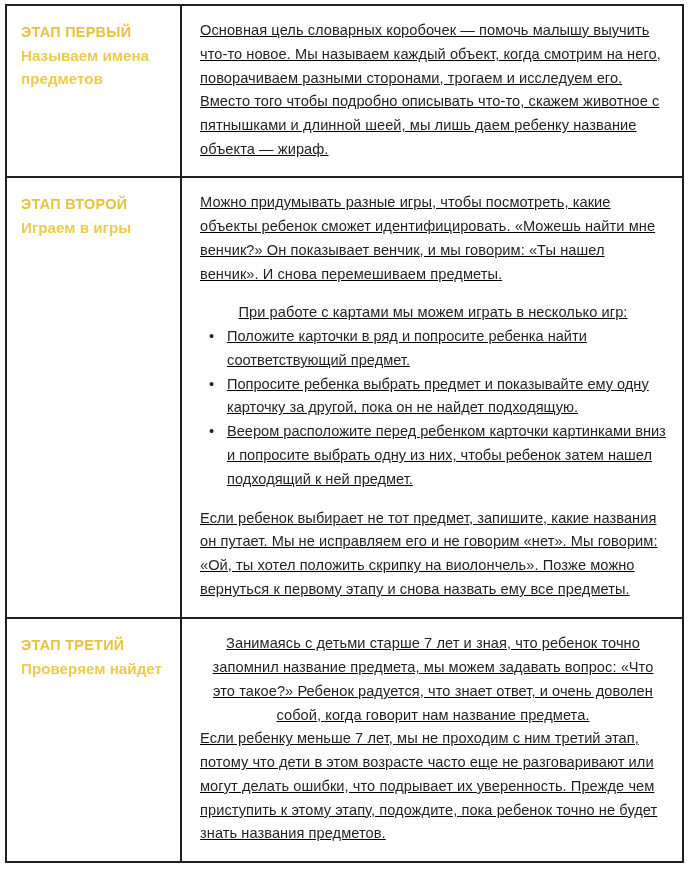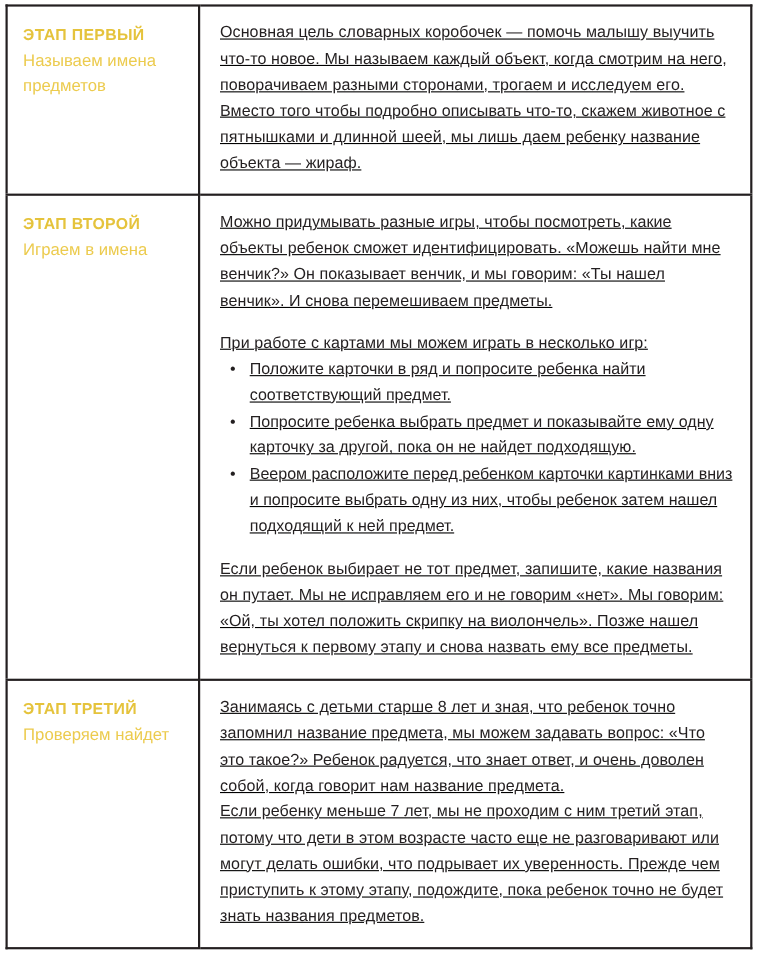--- a/index.html
+++ b/index.html
@@ -68,37 +68,38 @@
     font-weight: bold;
     letter-spacing: 0.3px;
     line-height: 1.5;
     text-transform: uppercase;
     margin: 0;
   }
 
   .stage-title {
     color: #eccb4e;
     font-size: 15.2px;
-    font-weight: normal;
+    font-weight: bold;
     line-height: 1.52;
     margin: 0;
   }
 
   .body-text {
     color: #231f20;
     font-size: 14.6px;
     line-height: 1.63;
     margin: 0 0 15px 0;
     letter-spacing: 0.005em;
   }
   .body-text:last-child {
     margin-bottom: 0;
   }
   .body-text.tight {
     margin-bottom: 0;
+    text-align: center;
   }
 
   .bullet-list {
     list-style: none;
     margin: 0 0 15px 0;
     padding: 0;
   }
   .bullet-list:last-child {
     margin-bottom: 0;
   }
@@ -133,48 +134,48 @@
         <p class="stage-title">Называем имена предметов</p>
       </div>
       <div class="cell cell-body">
         <p class="body-text">Основная цель словарных коробочек — помочь малышу выучить что-то новое. Мы называем каждый объект, когда смотрим на него, поворачиваем разными сторонами, трогаем и исследуем его. Вместо того чтобы подробно описывать что-то, скажем животное с пятнышками и длинной шеей, мы лишь даем ребенку название объекта — жираф.</p>
       </div>
     </div>
 
     <div class="stage-row">
       <div class="cell cell-label">
         <p class="stage-kicker">ЭТАП ВТОРОЙ</p>
-        <p class="stage-title">Играем в имена</p>
+        <p class="stage-title">Играем в игры</p>
       </div>
       <div class="cell cell-body">
         <p class="body-text">Можно придумывать разные игры, чтобы посмотреть, какие объекты ребенок сможет идентифицировать. «Можешь найти мне венчик?» Он показывает венчик, и мы говорим: «Ты нашел венчик». И снова перемешиваем предметы.</p>
         <p class="body-text tight">При работе с картами мы можем играть в несколько игр:</p>
         <ul class="bullet-list">
           <li class="bullet-item">
             <span class="dot">•</span>
             <span>Положите карточки в ряд и попросите ребенка найти соответствующий предмет.</span>
           </li>
           <li class="bullet-item">
             <span class="dot">•</span>
             <span>Попросите ребенка выбрать предмет и показывайте ему одну карточку за другой, пока он не найдет подходящую.</span>
           </li>
           <li class="bullet-item">
             <span class="dot">•</span>
             <span>Веером расположите перед ребенком карточки картинками вниз и попросите выбрать одну из них, чтобы ребенок затем нашел подходящий к ней предмет.</span>
           </li>
         </ul>
-        <p class="body-text">Если ребенок выбирает не тот предмет, запишите, какие названия он путает. Мы не исправляем его и не говорим «нет». Мы говорим: «Ой, ты хотел положить скрипку на виолончель». Позже нашел вернуться к первому этапу и снова назвать ему все предметы.</p>
+        <p class="body-text">Если ребенок выбирает не тот предмет, запишите, какие названия он путает. Мы не исправляем его и не говорим «нет». Мы говорим: «Ой, ты хотел положить скрипку на виолончель». Позже можно вернуться к первому этапу и снова назвать ему все предметы.</p>
       </div>
     </div>
 
     <div class="stage-row">
       <div class="cell cell-label">
         <p class="stage-kicker">ЭТАП ТРЕТИЙ</p>
         <p class="stage-title">Проверяем найдет</p>
       </div>
       <div class="cell cell-body">
-        <p class="body-text tight">Занимаясь с детьми старше 8 лет и зная, что ребенок точно запомнил название предмета, мы можем задавать вопрос: «Что это такое?» Ребенок радуется, что знает ответ, и очень доволен собой, когда говорит нам название предмета.</p>
+        <p class="body-text tight">Занимаясь с детьми старше 7 лет и зная, что ребенок точно запомнил название предмета, мы можем задавать вопрос: «Что это такое?» Ребенок радуется, что знает ответ, и очень доволен собой, когда говорит нам название предмета.</p>
         <p class="body-text">Если ребенку меньше 7 лет, мы не проходим с ним третий этап, потому что дети в этом возрасте часто еще не разговаривают или могут делать ошибки, что подрывает их уверенность. Прежде чем приступить к этому этапу, подождите, пока ребенок точно не будет знать названия предметов.</p>
       </div>
     </div>
 
   </div>
 </div>
 
 </body></html>

